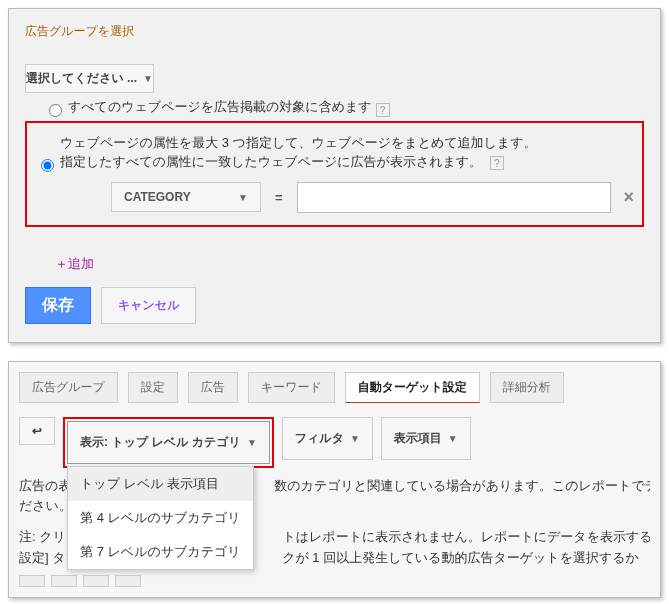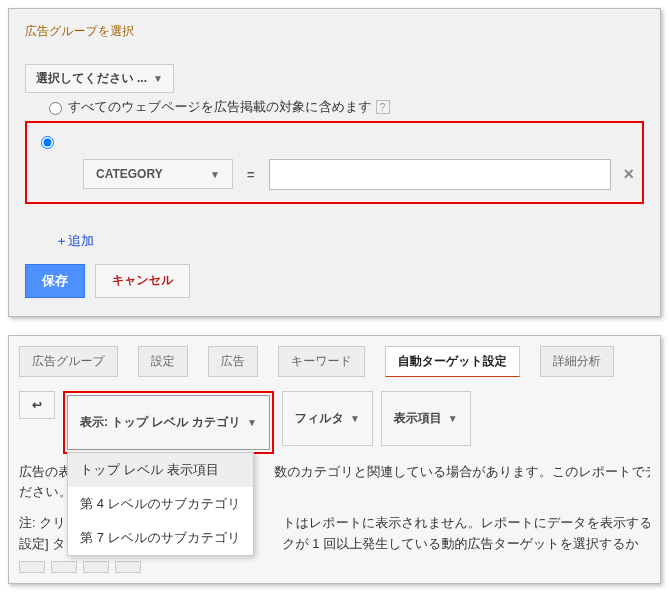--- a/index.html
+++ b/index.html
@@ -22,39 +22,39 @@
   font-size: 12px;
   font-weight: normal;
   color: #a16207;
   margin-bottom: 24px;
 }
 .select-btn {
   display: inline-flex;
   align-items: center;
   background: #f6f6f6;
   border: 1px solid #ccc;
-  padding: 5px 10px;
+  padding: 5px 0;
   font-size: 12px;
   font-weight: bold;
   color: #444;
   cursor: pointer;
 }
 .caret {
   margin-left: 6px;
   font-size: 10px;
   color: #666;
 }
 .sub-title {
   font-size: 15px;
   color: #333;
   margin: 16px 0 8px 0;
 }
 .radio-row {
   display: flex;
-  align-items: center;
+  align-items: flex-end;
   margin: 4px 0 4px 24px;
   line-height: 1.5;
 }
 .radio-row input[type="radio"] {
   margin-top: 3px;
   margin-right: 6px;
 }
 .help-icon {
   display: inline-block;
   width: 14px;
@@ -68,21 +68,21 @@
   vertical-align: middle;
 }
 .highlight-box {
   border: 2px solid #e60000;
   padding: 6px 8px 12px 8px;
   margin: 2px 0 10px 0;
 }
 .attr-row {
   display: flex;
   align-items: center;
-  margin: 10px 0 0 20px;
+  margin: 10px 0 0 48px;
   padding-left: 28px;
 }
 .dropdown-btn {
   display: inline-flex;
   align-items: center;
   justify-content: space-between;
   background: #f6f6f6;
   border: 1px solid #ccc;
   padding: 7px 12px;
   font-size: 12px;
@@ -105,60 +105,60 @@
   min-width: 260px;
 }
 .remove-x {
   margin-left: 12px;
   color: #888;
   font-size: 18px;
   cursor: pointer;
   font-weight: bold;
 }
 .add-link {
-  color: #1d4ed8;
+  color: #a21caf;
   font-size: 13px;
   margin: 18px 0 14px 30px;
   cursor: pointer;
   display: inline-block;
 }
 .btn-row {
   display: flex;
   gap: 10px;
 }
 .btn-primary {
   background: #4d90fe;
   border: 1px solid #3079ed;
   color: #fff;
   font-weight: bold;
   padding: 7px 16px;
   cursor: pointer;
-  font-size: 13px;
+  font-size: 16px;
 }
 .btn-secondary {
   background: #f6f6f6;
   border: 1px solid #ccc;
-  color: #b91c1c;
+  color: #8b5cf6;
   font-weight: bold;
   padding: 7px 16px;
   cursor: pointer;
   font-size: 12px;
 }
 
 .panel2 {
   border: 1px solid #bbb;
   background: #f6f6f6;
   padding: 10px 10px 10px 10px;
   box-shadow: 2px 2px 4px rgba(0,0,0,0.25);
   position: relative;
   overflow: hidden;
 }
 .tabs {
   display: flex;
-  gap: 20px;
+  gap: 10px;
   margin-bottom: 14px;
 }
 .tab {
   border: 1px solid #ccc;
   background: #eee;
   padding: 6px 12px;
   font-size: 12px;
   color: #666;
   cursor: pointer;
   white-space: nowrap;
@@ -172,21 +172,21 @@
 .toolbar {
   display: flex;
   align-items: flex-start;
   gap: 8px;
   margin-bottom: 8px;
   position: relative;
 }
 .tool-btn {
   border: 1px solid #ccc;
   background: #f6f6f6;
-  padding: 18px 12px;
+  padding: 12px 12px;
   font-size: 12px;
   font-weight: bold;
   color: #444;
   cursor: pointer;
   display: inline-flex;
   align-items: center;
   white-space: nowrap;
 }
 .back-btn {
   padding: 6px 12px;
@@ -256,20 +256,25 @@
 
   <div class="radio-row">
     <input type="radio" name="target" style="">
     <span>すべてのウェブページを広告掲載の対象に含めます</span>
     <span class="help-icon">?</span>
   </div>
 
   <div class="highlight-box">
     <div class="radio-row" style="margin-left:6px;">
       <input type="radio" name="target" checked="" style="">
+      <div>
+        <span>ウェブページの属性を最大 3 つ指定して、ウェブページをまとめて追加します。</span><br>
+        <span>指定したすべての属性に一致したウェブページに広告が表示されます。</span>
+        <span class="help-icon">?</span>
+      </div>
     </div>
 
     <div class="attr-row">
       <div class="dropdown-btn">
         <span>CATEGORY</span>
         <span class="caret">▼</span>
       </div>
       <span class="equals">=</span>
       <input class="value-input" type="text" style="">
       <span class="remove-x">×</span>

